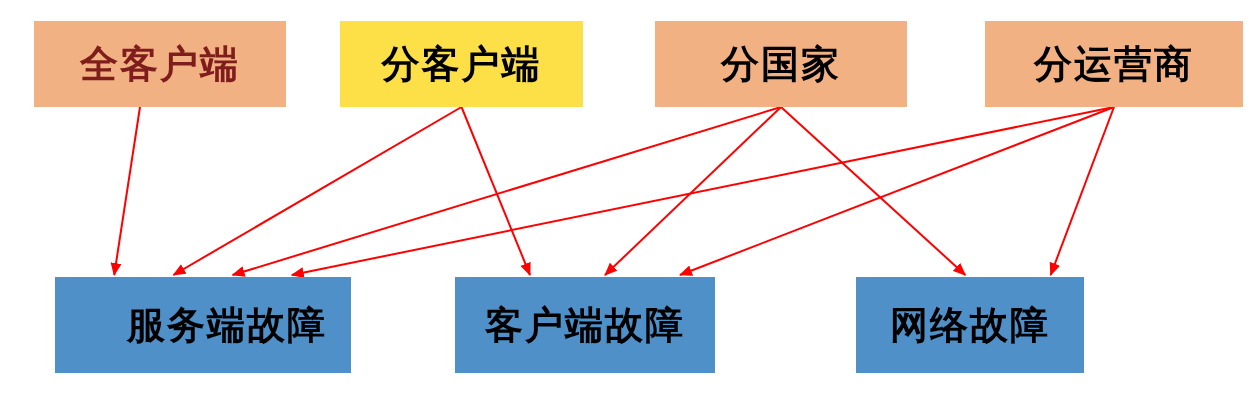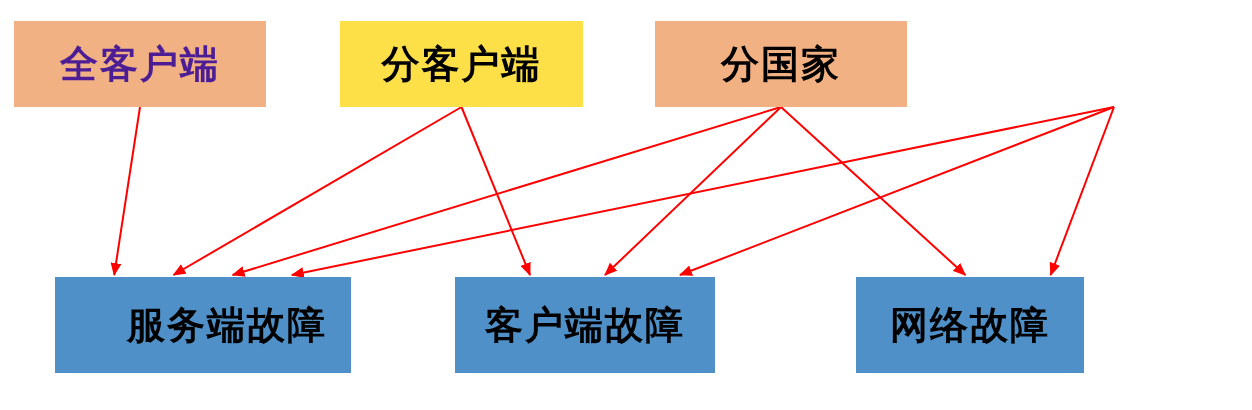--- a/index.html
+++ b/index.html
@@ -63,28 +63,31 @@
       <line x1="461.5" y1="107" x2="173.4" y2="275" stroke="#FF0000" stroke-width="2" marker-end="url(#arrowhead)"></line>
       <line x1="781" y1="107" x2="232.6" y2="275" stroke="#FF0000" stroke-width="2" marker-end="url(#arrowhead)"></line>
       <line x1="1114" y1="107" x2="291.8" y2="275" stroke="#FF0000" stroke-width="2" marker-end="url(#arrowhead)"></line>
       <line x1="461.5" y1="107" x2="530" y2="275" stroke="#FF0000" stroke-width="2" marker-end="url(#arrowhead)"></line>
       <line x1="781" y1="107" x2="605" y2="275" stroke="#FF0000" stroke-width="2" marker-end="url(#arrowhead)"></line>
       <line x1="1114" y1="107" x2="680" y2="275" stroke="#FF0000" stroke-width="2" marker-end="url(#arrowhead)"></line>
       <line x1="781" y1="107" x2="965.3333333333334" y2="275" stroke="#FF0000" stroke-width="2" marker-end="url(#arrowhead)"></line>
       <line x1="1114" y1="107" x2="1050.6666666666667" y2="275" stroke="#FF0000" stroke-width="2" marker-end="url(#arrowhead)"></line>
     </svg>
 
-  <div class="node top" id="node-all-clients" style="background: rgb(242, 177, 131); color: #4c1d95;">
+  <div class="node top" id="node-all-clients" style="background: rgb(242, 177, 131); color: #7f1d1d; margin-left: 20px;">
     <span>全客户端</span>
   </div>
   <div class="node top" id="node-by-client" style="background: #fde047; color: rgb(0, 0, 0);">
     <span>分客户端</span>
   </div>
   <div class="node top" id="node-by-country" style="background: rgb(242, 177, 131); color: rgb(0, 0, 0);">
     <span>分国家</span>
+  </div>
+  <div class="node top" id="node-by-carrier" style="background: rgb(242, 177, 131); color: rgb(0, 0, 0);">
+    <span>分运营商</span>
   </div>
 
   <div class="node bottom" id="node-server-fault" style="background: rgb(79, 144, 200); color: rgb(0, 0, 0);">
     <span>服务端故障</span>
   </div>
   <div class="node bottom" id="node-client-fault" style="background: rgb(79, 144, 200); color: rgb(0, 0, 0);">
     <span>客户端故障</span>
   </div>
   <div class="node bottom" id="node-network-fault" style="background: rgb(79, 144, 200); color: rgb(0, 0, 0);">
     <span>网络故障</span>

